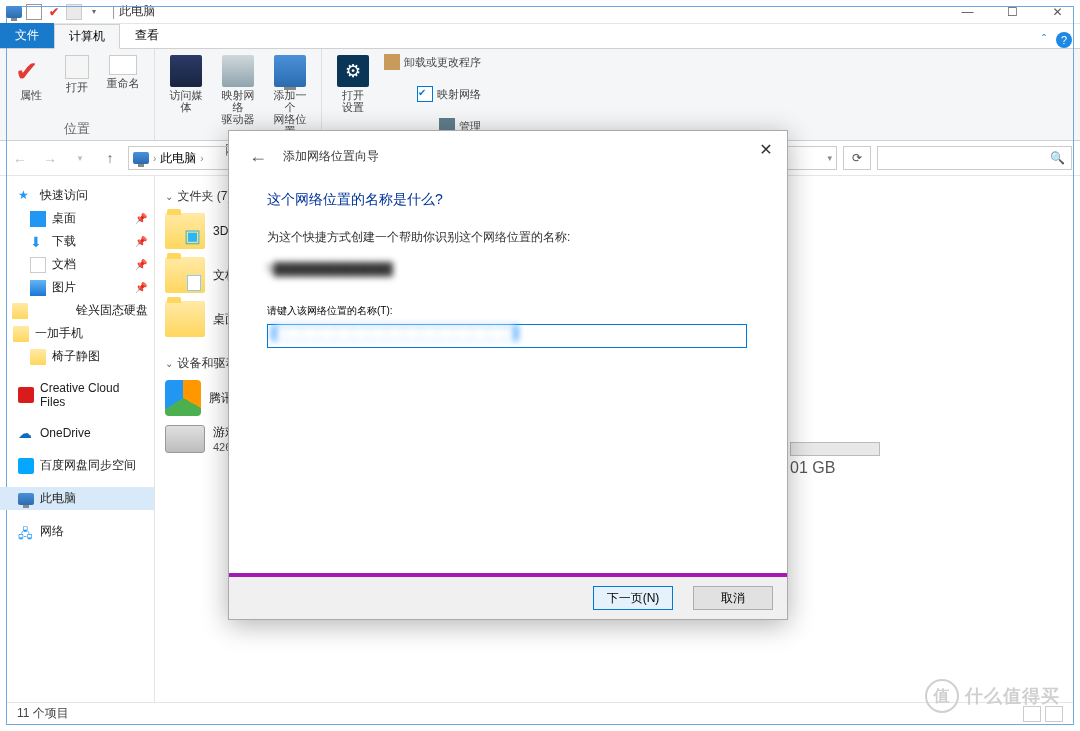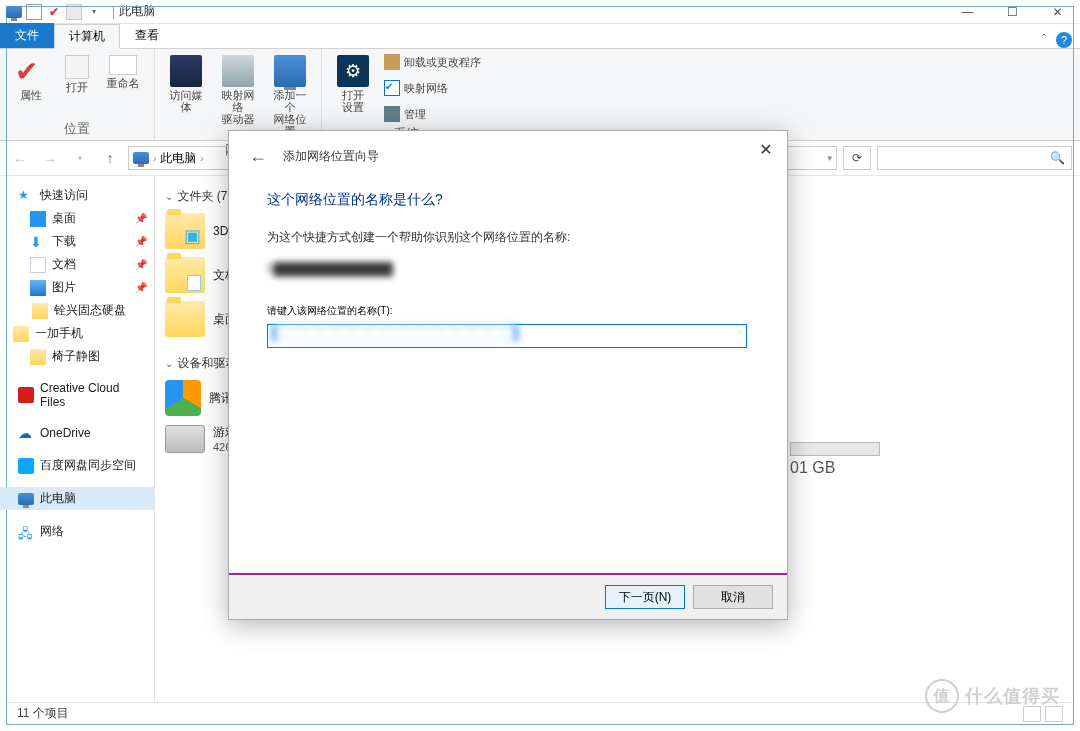--- a/index.html
+++ b/index.html
@@ -23,21 +23,21 @@
 .help-icon { width: 16px; height: 16px; border-radius: 50%; background: #1e88e5; color: #fff; font-size: 11px; display: flex; align-items: center; justify-content: center; }
 
 
 .ribbon { height: 92px; background: #f5f6f7; border-bottom: 1px solid #d0d0d0; display: flex; }
 .ribbon-group { border-right: 1px solid #e0e0e0; padding: 4px 8px 2px; display: flex; flex-direction: column; }
 .ribbon-group .controls { flex: 1; display: flex; align-items: flex-start; gap: 6px; }
 .ribbon-group .label { text-align: center; font-size: 13px; color: #666; padding-top: 2px; }
 .rbtn-large { display: flex; flex-direction: column; align-items: center; width: 46px; gap: 2px; padding: 2px; }
 .rbtn-large .ico { width: 32px; height: 32px; }
 .rbtn-large .lbl { font-size: 11px; text-align: center; line-height: 12px; color: #444; }
-.rbtn-small-stack { display: flex; flex-direction: column; gap: 8px; }
+.rbtn-small-stack { display: flex; flex-direction: column; gap: 14px; align-items: flex-end; }
 .rbtn-small { display: flex; align-items: center; gap: 4px; font-size: 11px; color: #444; padding: 1px 2px; }
 .rbtn-small .ico { width: 16px; height: 16px; }
 
 
 .addressbar { height: 35px; display: flex; align-items: center; padding: 0 8px; gap: 6px; border-bottom: 1px solid #e5e5e5; }
 .navbtn { width: 24px; height: 24px; display: flex; align-items: center; justify-content: center; color: #666; font-size: 14px; }
 .navbtn.disabled { color: #bbb; }
 .breadcrumb { flex: 1; height: 24px; border: 1px solid #ccc; display: flex; align-items: center; padding: 0 4px; gap: 4px; font-size: 12px; }
 .bc-icon { width: 16px; height: 16px; background: #3a6ea5; display:inline-block; }
 .bc-sep { color: #888; font-size: 10px; }
@@ -74,21 +74,21 @@
 .modal-back { font-size: 18px; color: #555; padding: 4px 8px; }
 .modal-title { font-size: 12px; color: #333; margin-left: 8px; }
 .modal-close { position: absolute; right: 6px; top: 6px; width: 30px; height: 24px; display:flex;align-items:center;justify-content:center; font-size: 16px; color: #333; }
 .modal-body { flex: 1; padding: 10px 38px; }
 .modal-heading { color: #003399; font-size: 14px; margin-bottom: 20px; }
 .modal-text { font-size: 12px; color: #333; margin-bottom: 16px; }
 .modal-path { font-size: 12px; color: #333; margin-bottom: 28px; filter: blur(3px); user-select:none; }
 .modal-label { font-size: 10px; color: #000000; margin-bottom: 6px; }
 .modal-input { width: 480px; height: 24px; border: 1px solid #0078d7; padding: 0 4px; font-size: 12px; }
 .modal-input-content { display:inline-block; background: #3399ff; color:#fff; filter: blur(3px); padding:1px 4px; user-select:none; }
-.modal-footer { height: 46px; border-top: 2px solid #a21caf; background: #f0f0f0; display: flex; align-items: center; justify-content: flex-end; gap: 8px; padding: 16px 14px; }
+.modal-footer { height: 46px; border-top: 4px solid #a21caf; background: #f0f0f0; display: flex; align-items: center; justify-content: flex-end; gap: 20px; padding: 16px 14px; }
 .modal-btn { min-width: 80px; height: 24px; border: 1px solid #adadad; background: #e1e1e1; font-size: 12px; display:flex;align-items:center;justify-content:center; }
 .modal-btn.primary { border: 1px solid #0078d7; background: #e5f1fb; }
 
 
 .watermark { position: absolute; right: 20px; bottom: 18px; color: #d0d0d0; font-size: 18px; font-weight: bold; display:flex;align-items:center;gap:6px; letter-spacing:1px; }
 .watermark .circ { width:34px;height:34px;border:2px solid #d0d0d0;border-radius:50%;display:flex;align-items:center;justify-content:center;font-size:16px; }
 
 
 .frame { position:absolute; inset:6px; border:1px solid #6fa8dc; pointer-events:none; }
 
@@ -244,21 +244,21 @@
     <div class="nav-item" style="padding-left:30px;">
         <span class="nico ico-doc"></span>
         <span>文档</span>
         <span class="pin">📌</span>
       </div>
     <div class="nav-item" style="padding-left:30px;">
         <span class="nico ico-pic"></span>
         <span>图片</span>
         <span class="pin">📌</span>
       </div>
-    <div class="nav-item" style="padding-left:32px;">
+    <div class="nav-item" style="padding-left:12px;justify-content:space-between;">
         <span class="nico ico-folder-s"></span>
         <span>铨兴固态硬盘</span>
       </div>
     <div class="nav-item" style="padding-left:13px;">
         <span class="nico ico-folder-s"></span>
         <span>一加手机</span>
       </div>
     <div class="nav-item" style="padding-left:30px;">
         <span class="nico ico-folder-s"></span>
         <span>椅子静图</span>

